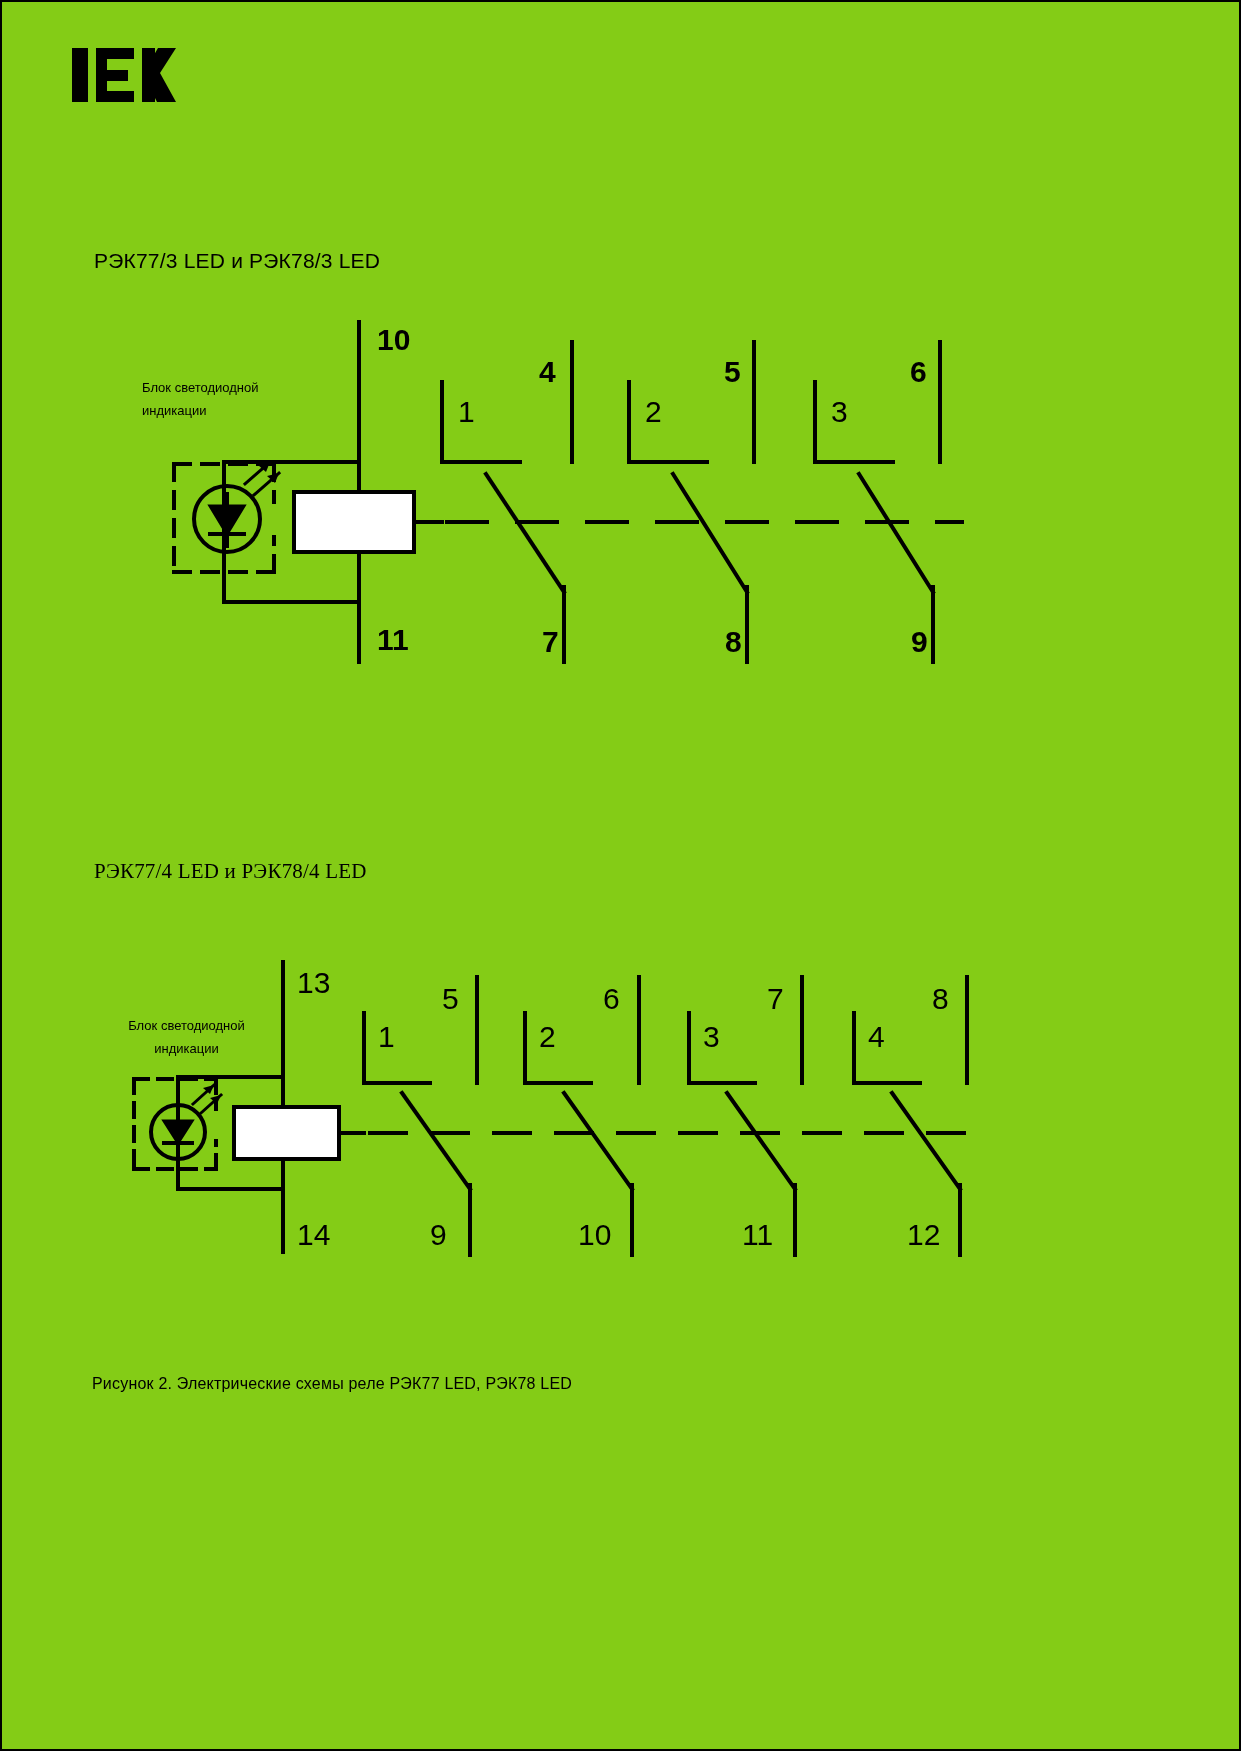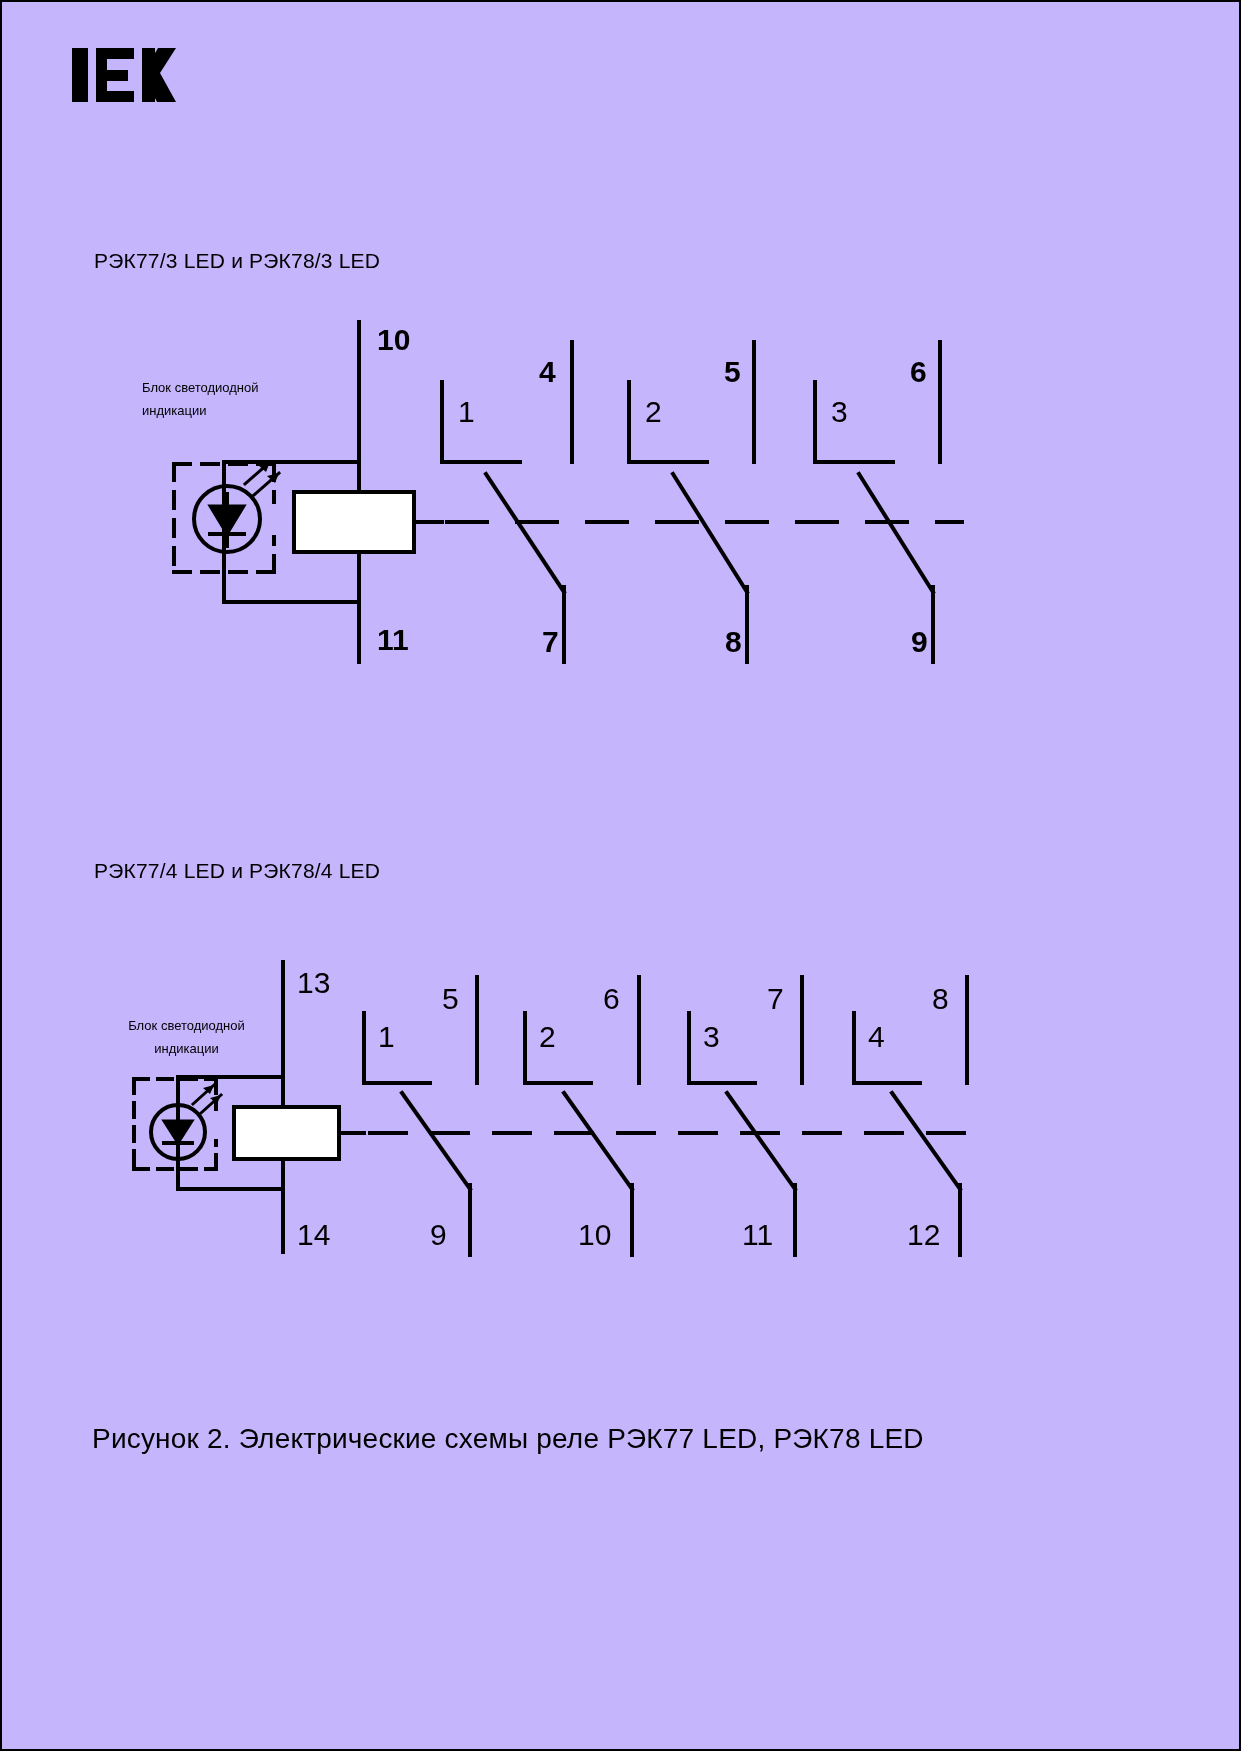--- a/index.html
+++ b/index.html
@@ -7,46 +7,45 @@
     padding: 0;
     background: #ffffff;
   }
   body {
     font-family: "Liberation Sans", sans-serif;
   }
   #page {
     position: relative;
     width: 1241px;
     height: 1751px;
-    background: #c4b5fd;
+    background: #84cc16;
     box-sizing: border-box;
     border: 2px solid #000000;
     overflow: hidden;
   }
   .logo {
     position: absolute;
     left: 68px;
     top: 38px;
     width: 120px;
     height: 70px;
   }
   .section-title {
     position: absolute;
     font-size: 21px;
     color: #000000;
     white-space: nowrap;
     letter-spacing: 0.2px;
   }
   .caption {
     position: absolute;
-    font-size: 28px;
+    font-size: 16px;
     color: #000000;
     white-space: nowrap;
     letter-spacing: 0.2px;
-    margin-top: 48px;
   }
   .led-label {
     position: absolute;
     font-size: 13px;
     line-height: 23px;
     color: #000000;
     text-align: center;
     white-space: nowrap;
   }
   svg.diagram {
@@ -167,21 +166,21 @@
 
     <text class="num-plain" x="643" y="160">2</text>
     <text class="num" x="722" y="120">5</text>
     <text class="num" x="723" y="390">8</text>
 
     <text class="num-plain" x="829" y="160">3</text>
     <text class="num" x="908" y="120">6</text>
     <text class="num" x="909" y="390">9</text>
   </svg>
 
-  <div class="section-title" style="left:92px; top:857px;">РЭК77/4 LED и РЭК78/4 LED</div>
+  <div class="section-title" style="left:92px; top:857px;font-family:Liberation Serif, serif;">РЭК77/4 LED и РЭК78/4 LED</div>
 
   <div class="led-label" style="left:92px; top:1012px; width:185px; text-align:center;">
     <span>Блок светодиодной</span><br>
     <span>индикации</span>
   </div>
 
   <svg class="diagram" width="1241" height="420" style="top:935px;">
     <g stroke="#000" stroke-width="4" fill="none" stroke-linecap="square">
 
       <line x1="281" y1="25" x2="281" y2="315"></line>

